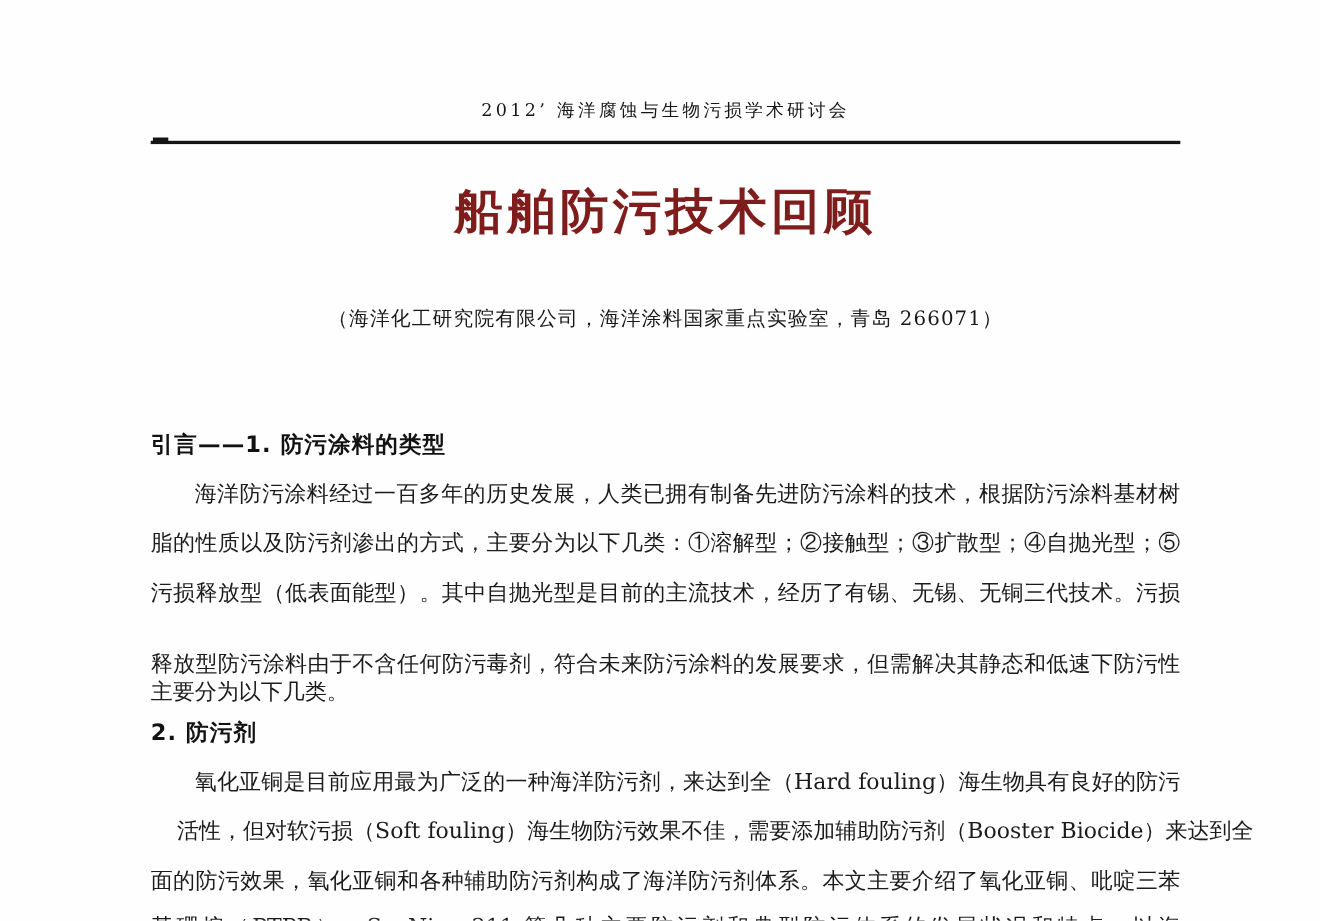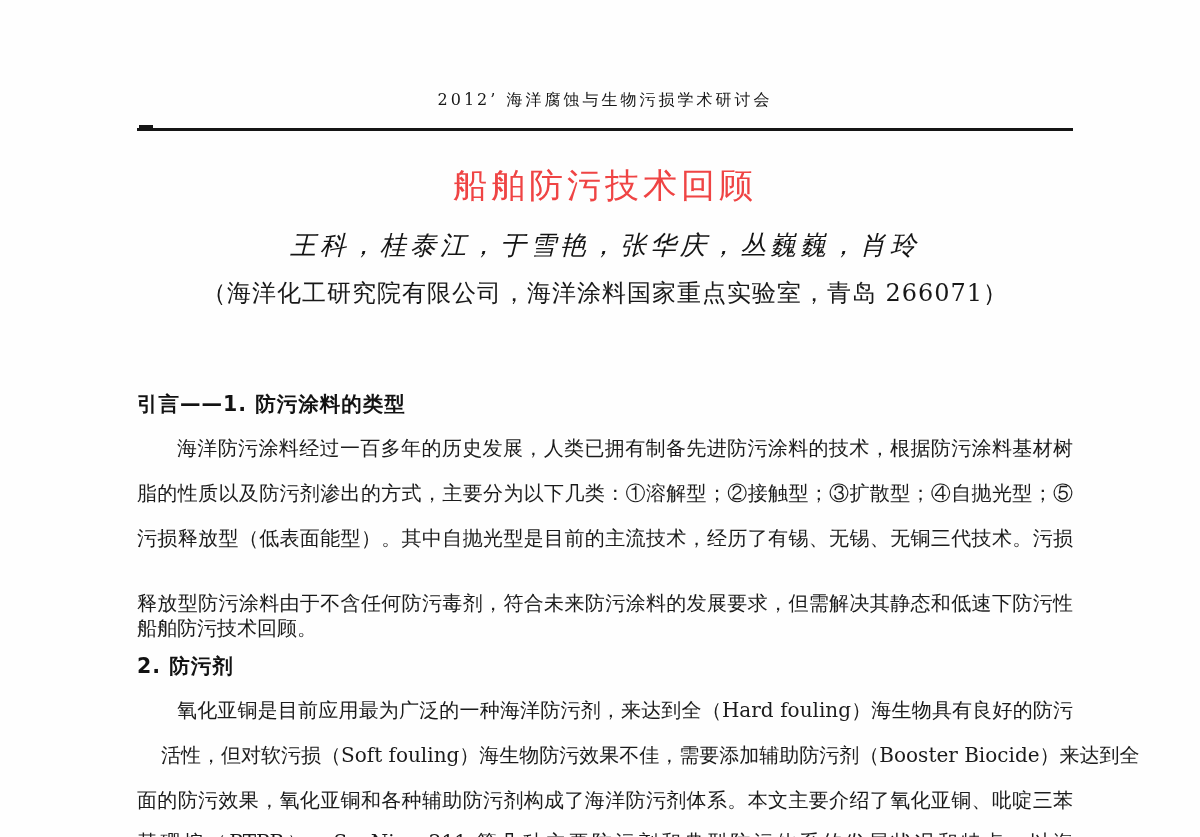--- a/index.html
+++ b/index.html
@@ -47,43 +47,43 @@
     height: 4px;
     background: #151515;
   }
   .doc-title {
     position: absolute;
     top: 163px;
     left: 137px;
     width: 936px;
     text-align: center;
     font-family: "DejaVu Sans", "Liberation Sans", sans-serif;
-    font-weight: normal;
-    font-size: 34px;
+    font-weight: bold;
+    font-size: 44px;
     letter-spacing: 4px;
-    color: #ef4444;
+    color: #7f1d1d;
   }
   .authors {
     position: absolute;
     top: 228px;
     left: 137px;
     width: 936px;
     text-align: center;
     font-style: italic;
     font-size: 26px;
     letter-spacing: 4px;
     color: #141414;
   }
   .affiliation {
     position: absolute;
     top: 277px;
     left: 137px;
     width: 936px;
     text-align: center;
-    font-size: 24px;
+    font-size: 18px;
     letter-spacing: 1px;
     color: #181818;
   }
   .content {
     position: absolute;
     left: 137px;
     width: 936px;
     top: 0;
   }
   .sec-heading {
@@ -124,33 +124,32 @@
 <body>
 
 <div class="page">
 
   <div class="conf-header">2012’ 海洋腐蚀与生物污损学术研讨会</div>
 
   <div class="header-rule"></div>
 
   <div class="doc-title">船舶防污技术回顾</div>
 
-  <div class="authors">王科，桂泰江，于雪艳，张华庆，丛巍巍，肖玲</div>
 
   <div class="affiliation">（海洋化工研究院有限公司，海洋涂料国家重点实验室，青岛 266071）</div>
 
   <div class="content">
 
     <div class="sec-heading" id="h-intro">引言——1. 防污涂料的类型</div>
 
     <div class="para-line first il0">海洋防污涂料经过一百多年的历史发展，人类已拥有制备先进防污涂料的技术，根据防污涂料基材树</div>
     <div class="para-line il1">脂的性质以及防污剂渗出的方式，主要分为以下几类：①溶解型；②接触型；③扩散型；④自抛光型；⑤</div>
     <div class="para-line il2">污损释放型（低表面能型）。其中自抛光型是目前的主流技术，经历了有锡、无锡、无铜三代技术。污损</div>
     <div class="para-line il3">释放型防污涂料由于不含任何防污毒剂，符合未来防污涂料的发展要求，但需解决其静态和低速下防污性</div>
-    <div class="para-line last il4">船舶防污技术回顾。</div>
+    <div class="para-line last il4">主要分为以下几类。</div>
 
     <div class="sec-heading" id="h-biocide">2. 防污剂</div>
 
     <div class="para-line first bl0">氧化亚铜是目前应用最为广泛的一种海洋防污剂，来达到全（Hard fouling）海生物具有良好的防污</div>
     <div class="para-line bl1">活性，但对软污损（Soft fouling）海生物防污效果不佳，需要添加辅助防污剂（Booster Biocide）来达到全</div>
     <div class="para-line bl2">面的防污效果，氧化亚铜和各种辅助防污剂构成了海洋防污剂体系。本文主要介绍了氧化亚铜、吡啶三苯</div>
     <div class="para-line bl3">基硼烷（PTPB）、SeaNine 211 等几种主要防污剂和典型防污体系的发展状况和特点，以海</div>
 
   </div>
 

